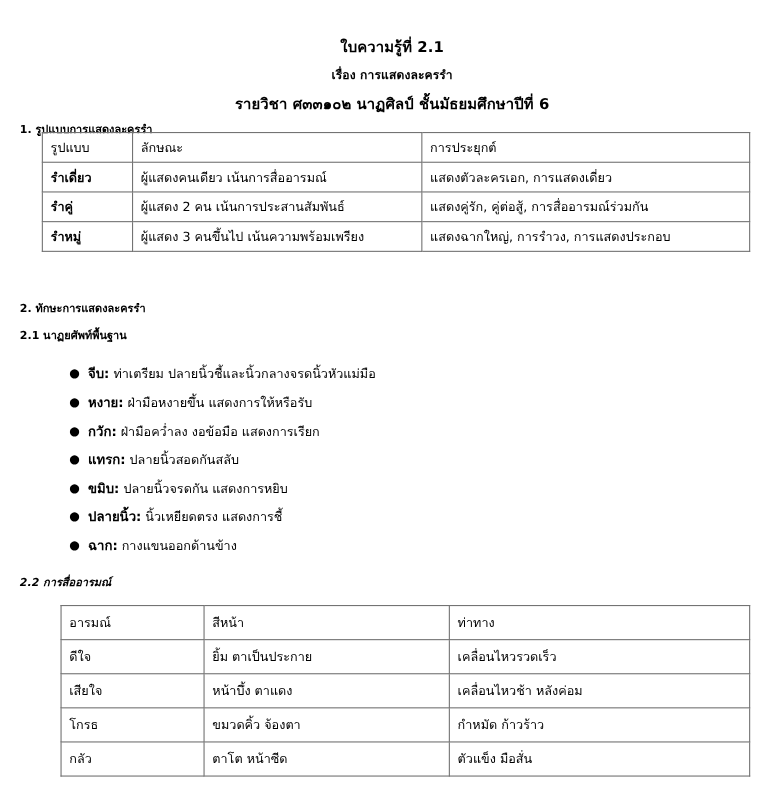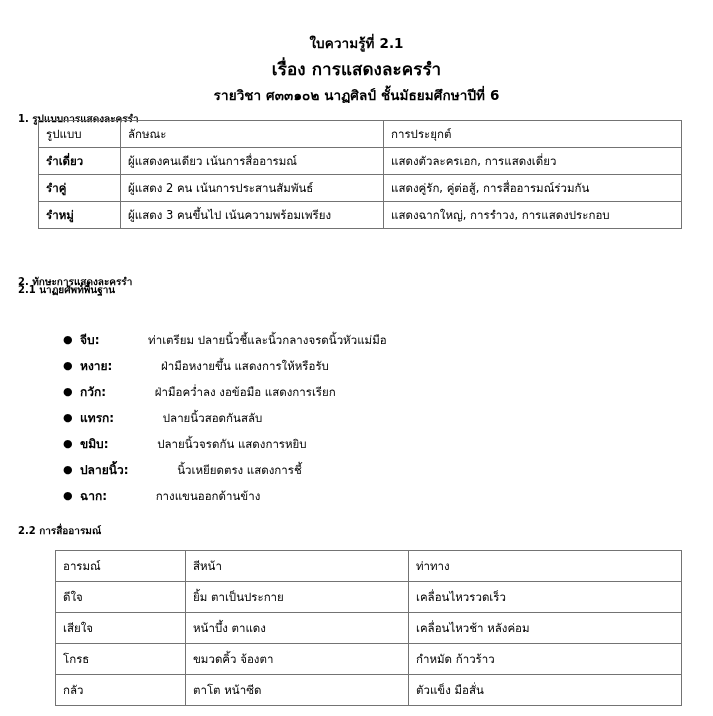--- a/index.html
+++ b/index.html
@@ -30,21 +30,21 @@
     padding-top: 30px;
     text-align: center;
   }
   .title-line {
     font-weight: bold;
     font-size: 13.5px;
     line-height: 26px;
     letter-spacing: 0.1px;
   }
   .title-line.l1 { font-size: 13.5px; }
-  .title-line.l2 { font-size: 17px; }
+  .title-line.l2 { font-size: 11px; }
   .title-line.l3 { font-size: 13.5px; }
 
   
   .section-heading {
     font-weight: bold;
     font-size: 10px;
     margin: 0;
     padding: 0 0 0 18px;
     line-height: 20px;
   }
@@ -113,29 +113,28 @@
     top: 0;
     line-height: 26px;
     font-size: 11px;
   }
   ul.term-list li .term {
     font-weight: bold;
     font-size: 12px;
   }
   ul.term-list li .desc {
     font-weight: normal;
-    margin-left: 45px;
   }
 
   
   .abs { position: absolute; }
   #heading-formats { left: 0;  top: 100px;  width: 713px; }
   #heading-skills  { left: 0;  top: 272px;  width: 713px; }
-  #heading-terms   { left: 0;  top: 280px;  width: 658px; }
-  #heading-emotion { left: 0;  top: 521px;  width: 713px; }
+  #heading-terms   { left: 0;  top: 296px;  width: 658px; }
+  #heading-emotion { left: 0;  top: 521px;  width: 713px; font-style: italic; }
   #term-list-wrap  { left: 0;  top: 327px;  width: 713px; }
 </style>
 </head>
 <body>
 
 <div class="page">
 
   <div class="title-block">
     <div class="title-line l1">ใบความรู้ที่ 2.1</div>
     <div class="title-line l2">เรื่อง การแสดงละครรำ</div>

